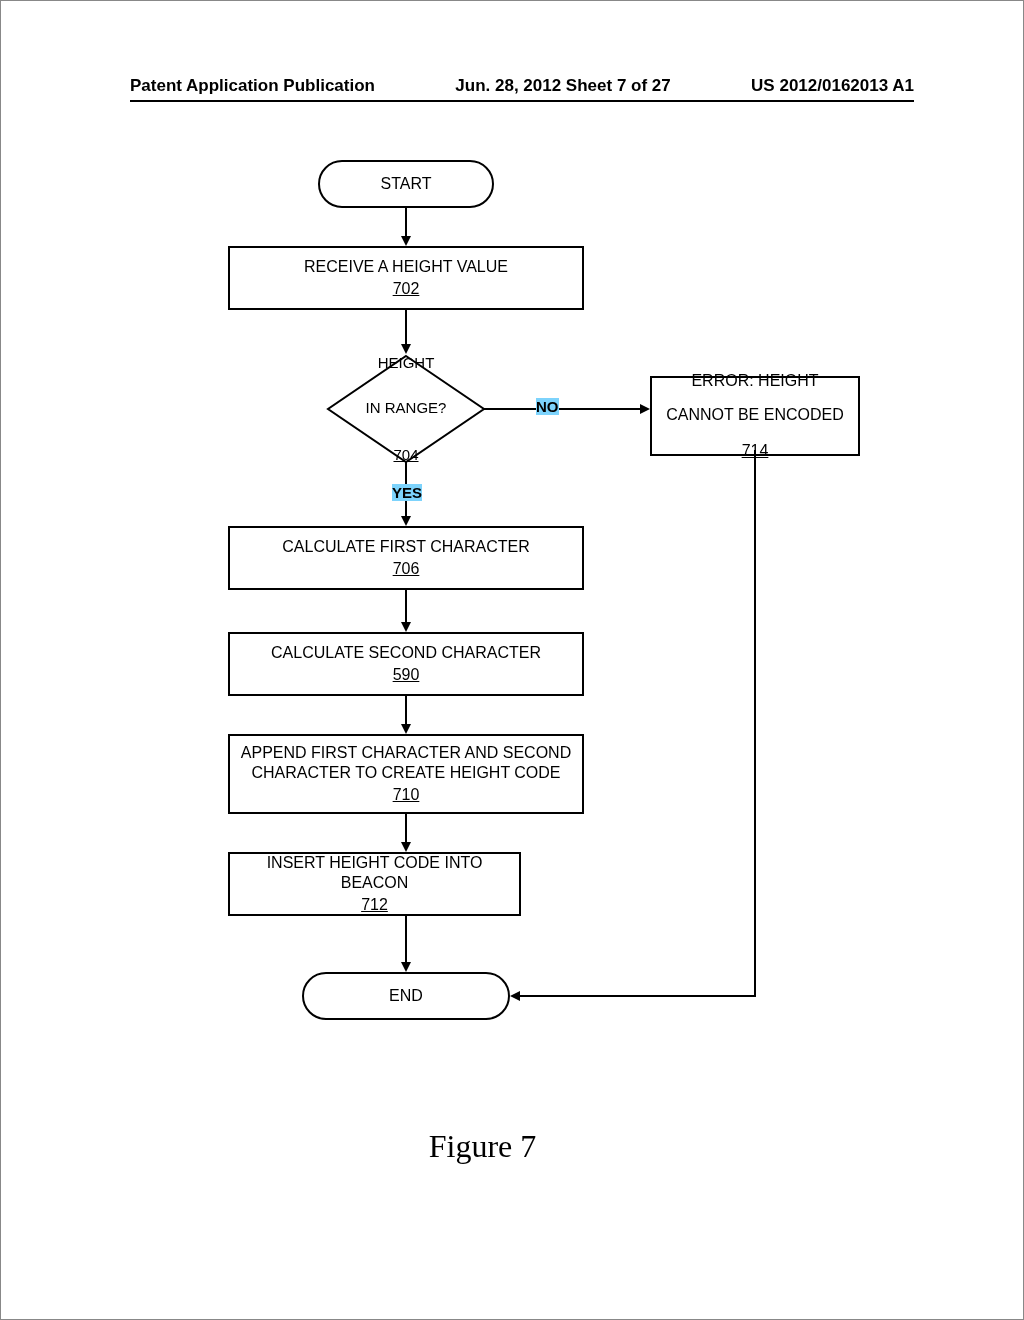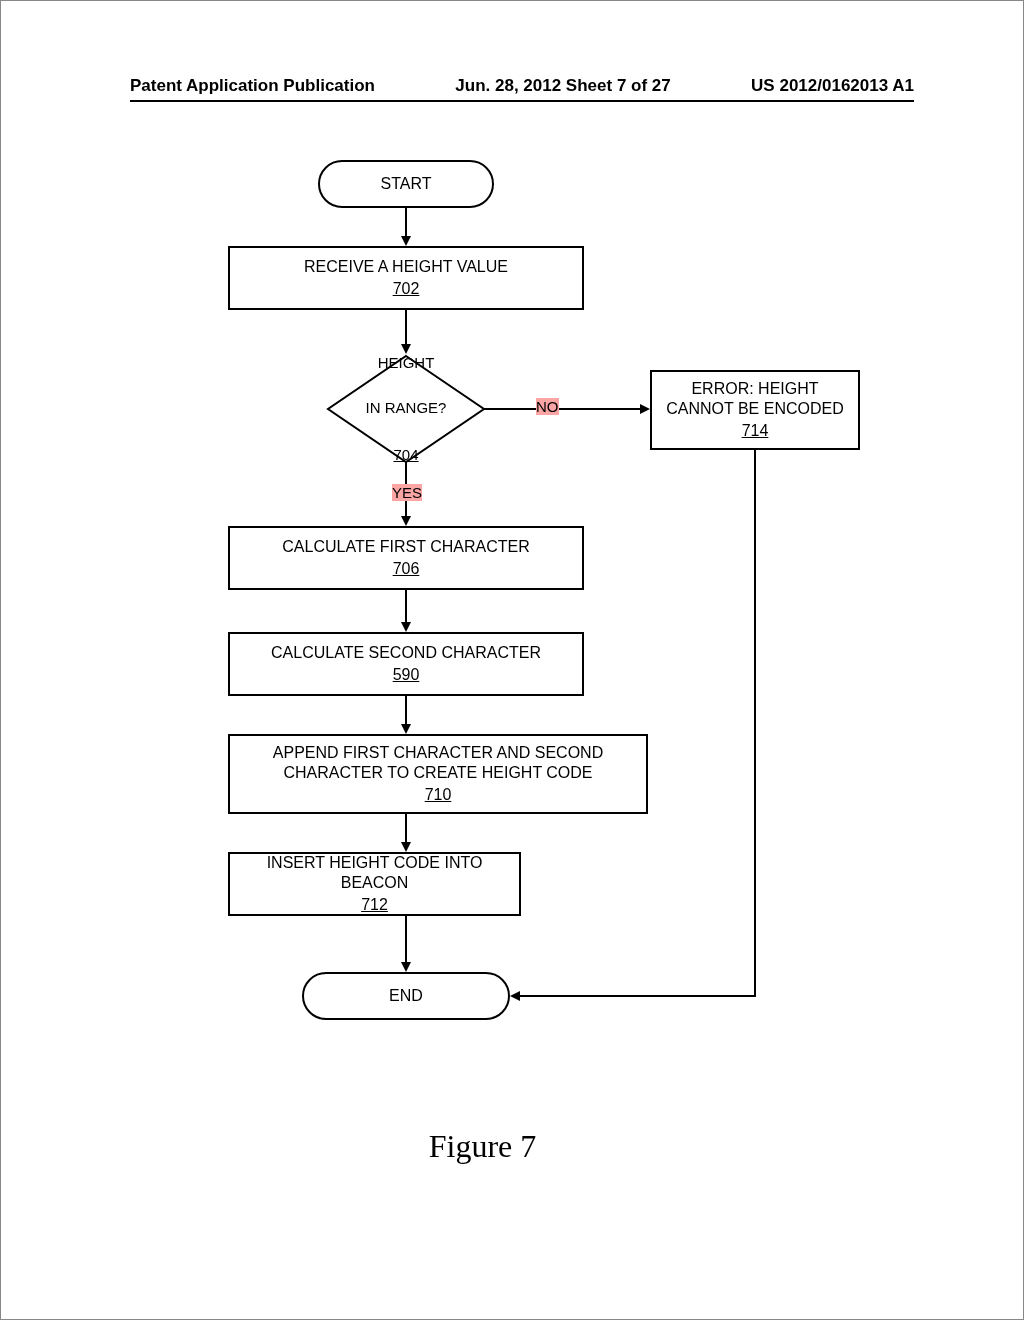--- a/index.html
+++ b/index.html
@@ -82,21 +82,22 @@
     flex-direction: column;
     align-items: center;
     justify-content: space-between;
     font-size: 15px;
     text-align: center;
     line-height: 1.2;
   }
   .label {
     position: absolute;
     font-size: 15px;
-    background: #fca5a5;
+    background: #7dd3fc;
+    font-weight: bold;
   }
   .caption {
     position: absolute;
     left: 0; width: 965px;
     text-align: center;
     font-size: 32px;
     font-family: "Times New Roman", Times, serif;
   }
   .arrow-line {
     position: absolute;
@@ -158,21 +159,21 @@
       <div>HEIGHT</div>
       <div>IN RANGE?</div>
       <div class="ref">704</div>
     </div>
   </div>
 
   <div class="arrow-line" style="left:484px; top:248px; height:2px; width:158px;"></div>
   <div class="arrowhead right" style="left:640px; top:244px;"></div>
   <div class="label" style="left:536px; top:238px;">NO</div>
 
-  <div class="process" style="left: 650px; top: 210px; width: 210px; height: 80px;">
+  <div class="process" style="left: 650px; top: 216px; width: 210px; height: 80px; gap: 14px;">
     <div>ERROR: HEIGHT</div>
     <div>CANNOT BE ENCODED</div>
     <div class="ref">714</div>
   </div>
 
   <div class="arrow-line" style="left:405px; top:302px; width:2px; height:56px;"></div>
   <div class="arrowhead down" style="left:401px; top:356px;"></div>
   <div class="label" style="left:392px; top:324px;">YES</div>
 
   <div class="process" style="left: 228px; top: 366px; width: 356px; height: 64px;">
@@ -184,21 +185,21 @@
   <div class="arrowhead down" style="left:401px; top:462px;"></div>
 
   <div class="process" style="left: 228px; top: 472px; width: 356px; height: 64px; text-align: center;">
     <div>CALCULATE SECOND CHARACTER</div>
     <div class="ref">590</div>
   </div>
 
   <div class="arrow-line" style="left:405px; top:536px; width:2px; height:30px;"></div>
   <div class="arrowhead down" style="left:401px; top:564px;"></div>
 
-  <div class="process" style="left: 228px; top: 574px; width: 420px; height: 80px;">
+  <div class="process" style="left: 228px; top: 574px; width: 356px; height: 80px;">
     <div>APPEND FIRST CHARACTER AND SECOND</div>
     <div>CHARACTER TO CREATE HEIGHT CODE</div>
     <div class="ref">710</div>
   </div>
 
   <div class="arrow-line" style="left:405px; top:654px; width:2px; height:30px;"></div>
   <div class="arrowhead down" style="left:401px; top:682px;"></div>
 
   <div class="process" style="left: 228px; top: 692px; width: 293px; height: 64px;">
     <div>INSERT HEIGHT CODE INTO BEACON</div>

